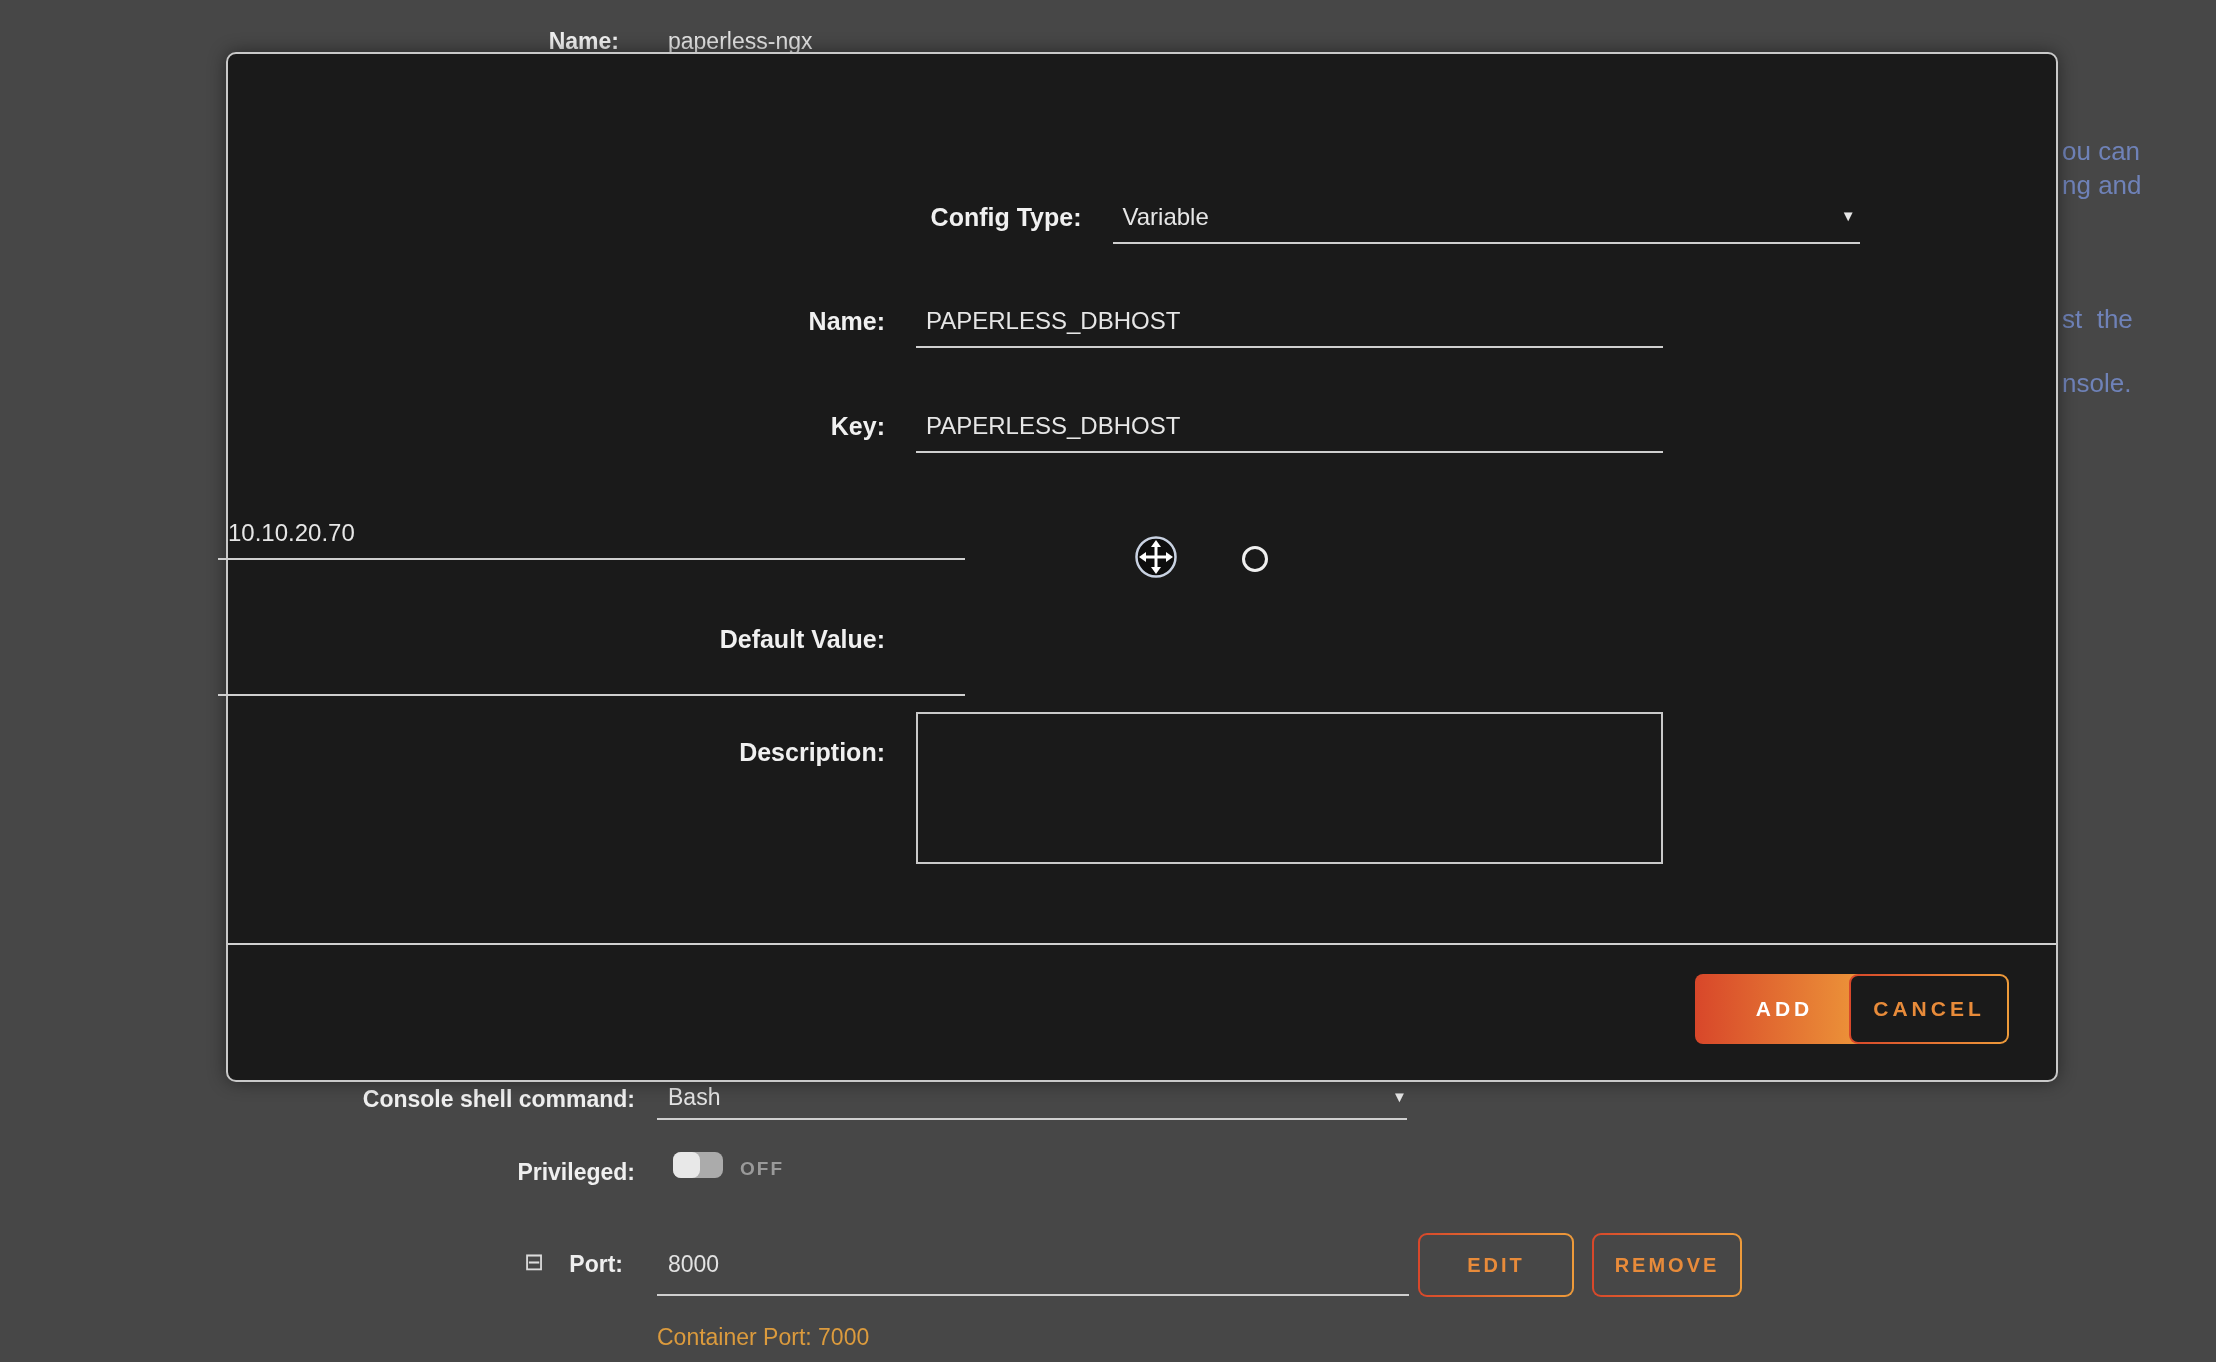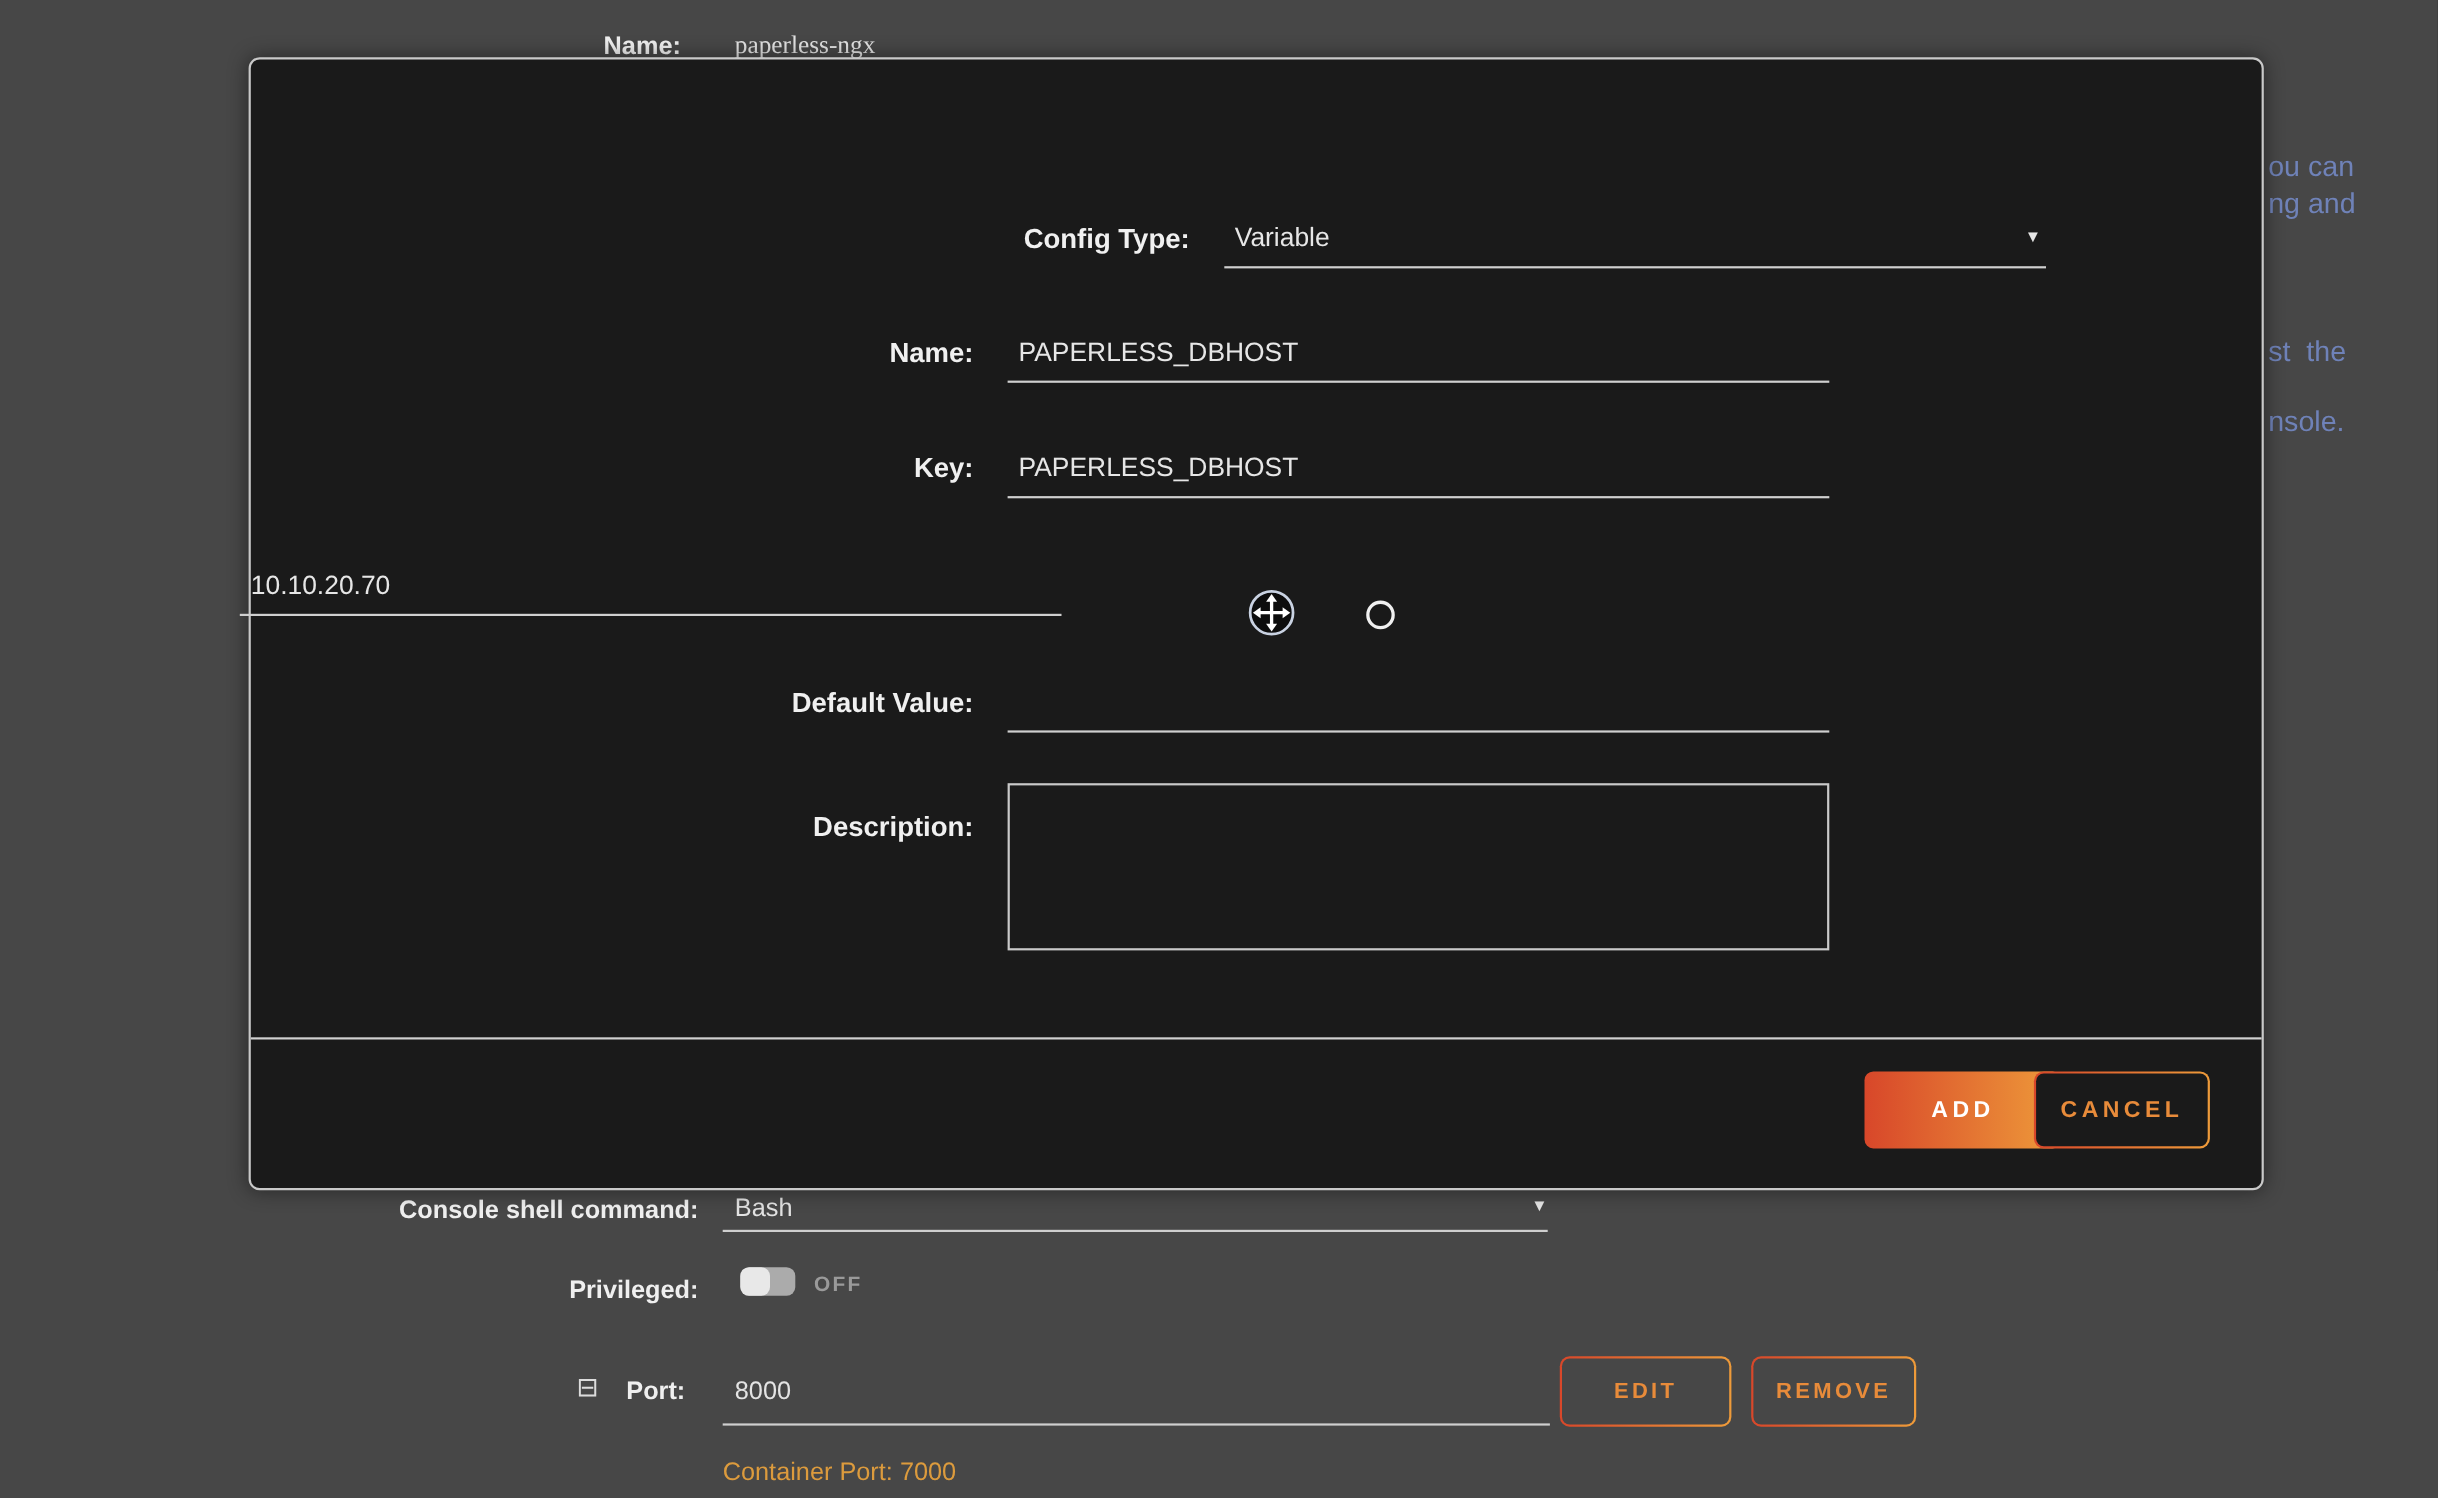--- a/index.html
+++ b/index.html
@@ -75,21 +75,21 @@
     position:absolute;left:1242px;top:546px;width:20px;height:20px;border-radius:50%;
     border:3px solid #f0f0f0;background:#191919;
   }
 </style>
 </head>
 <body>
 
 <div id="screen">
 
   <div class="abs pg-label" style="left:449px;top:28px;width:170px;">Name:</div>
-  <div class="abs pg-value" style="left:668px;top:28px;font-family:Liberation Serif, serif;">paperless-ngx</div>
+  <div class="abs pg-value" style="left:668px;top:28px;">paperless-ngx</div>
 
   <div class="abs help-frag" style="left:2062px;top:136px;">ou can</div>
   <div class="abs help-frag" style="left:2062px;top:170px;">ng and</div>
   <div class="abs help-frag" style="left:2062px;top:304px;">st  the</div>
   <div class="abs help-frag" style="left:2062px;top:368px;text-align:right;">nsole.</div>
 
   <div class="abs pg-label" style="left:300px;top:1086px;width:335px;">Console shell command:</div>
   <div class="abs pg-value" style="left:668px;top:1084px;">Bash</div>
   <span class="abs dd-arrow" style="left:1392px;top:1088px;">▼</span>
   <div class="abs pg-underline" style="left:657px;top:1118px;width:750px;"></div>
@@ -135,21 +135,21 @@
         <input type="text" value="PAPERLESS_DBHOST" style="">
       </div>
     </div>
 
     <div class="field-row" style="top:464px;">
       <div class="fcontrol" style="margin-left:-10px;">
         <input type="text" value="10.10.20.70" style="">
       </div>
     </div>
 
-    <div class="field-row" style="top:570px;">
+    <div class="field-row" style="top:570px;flex-direction:column;">
       <div class="flabel">Default Value:</div>
       <div class="fcontrol" style="margin-left:-10px;">
         <input type="text" value="" style="">
       </div>
     </div>
 
     <div class="abs flabel" style="left:0;top:683px;">Description:</div>
     <div id="desc-box">
       <textarea style=""></textarea>
     </div>

